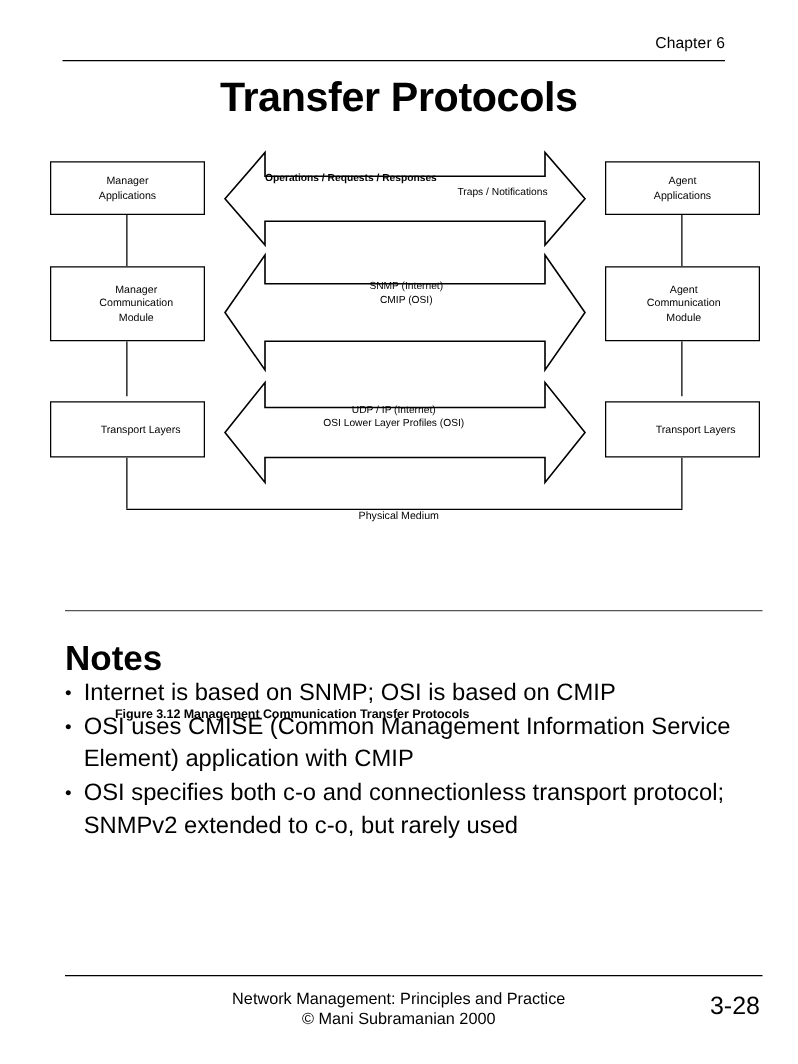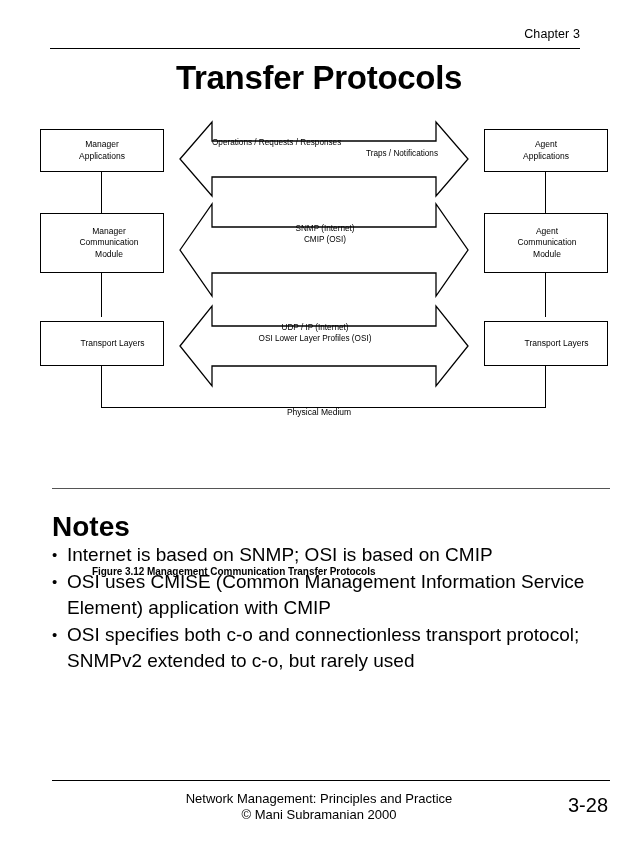--- a/index.html
+++ b/index.html
@@ -76,21 +76,21 @@
     left:0;width:638px;top:791px;text-align:center;font-size:13px;
     line-height:16px;
   }
   #footer-page{
     right:30px;top:794px;font-size:20px;
   }
 </style>
 </head>
 <body>
 
-<div class="abs" id="chapter-label">Chapter 3</div>
+<div class="abs" id="chapter-label">Chapter 6</div>
 <div class="abs" id="header-rule"></div>
 <div class="abs" id="page-title">Transfer Protocols</div>
 
 <div class="abs" id="diagram">
 
   <div class="vline" style="left:101px;top:54px;height:41px;"></div>
   <div class="vline" style="left:101px;top:155px;height:44px;"></div>
   <div class="vline" style="left:101px;top:248px;height:41px;"></div>
 
   <div class="vline" style="left:545px;top:54px;height:41px;"></div>
@@ -105,21 +105,21 @@
 
   <svg class="arrow-svg" style="left:178px;top:84px;" width="292" height="96" viewBox="0 0 292 96">
     <polygon points="2,48 34,2 34,25 258,25 258,2 290,48 258,94 258,71 34,71 34,94" fill="#ffffff" stroke="#000000" stroke-width="1.3"></polygon>
   </svg>
 
   <svg class="arrow-svg" style="left:178px;top:186px;" width="292" height="84" viewBox="0 0 292 84">
     <polygon points="2,42 34,2 34,22 258,22 258,2 290,42 258,82 258,62 34,62 34,82" fill="#ffffff" stroke="#000000" stroke-width="1.3"></polygon>
   </svg>
 
   <div class="arrow-label" style="left:212px;top:19px;width:226px;">
-    <div style="text-align:left;">Operations / Requests / Responses</div>
+    <div style="text-align:left;font-weight:bold;">Operations / Requests / Responses</div>
     <div style="text-align:right;">Traps / Notifications</div>
   </div>
 
   <div class="arrow-label" style="left:212px;top:105px;width:226px;">
     <div style="text-align:center;">SNMP (Internet)</div>
     <div style="text-align:center;">CMIP (OSI)</div>
   </div>
 
   <div class="arrow-label" style="left:190px;top:204px;width:250px;">
     <div style="text-align:center;">UDP / IP (Internet)</div>

